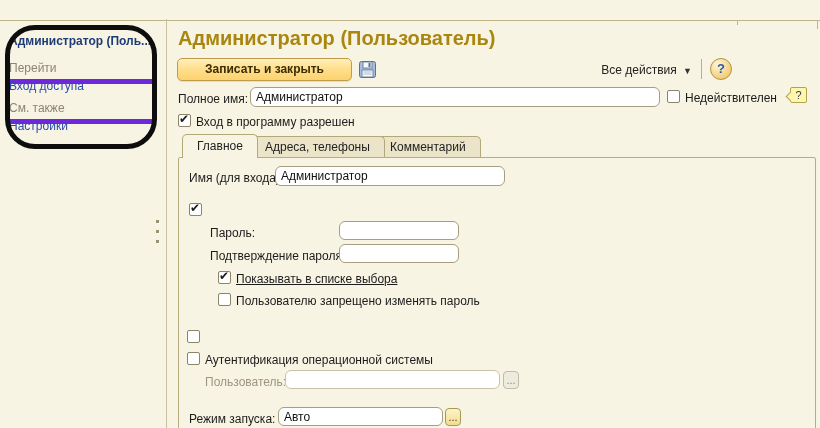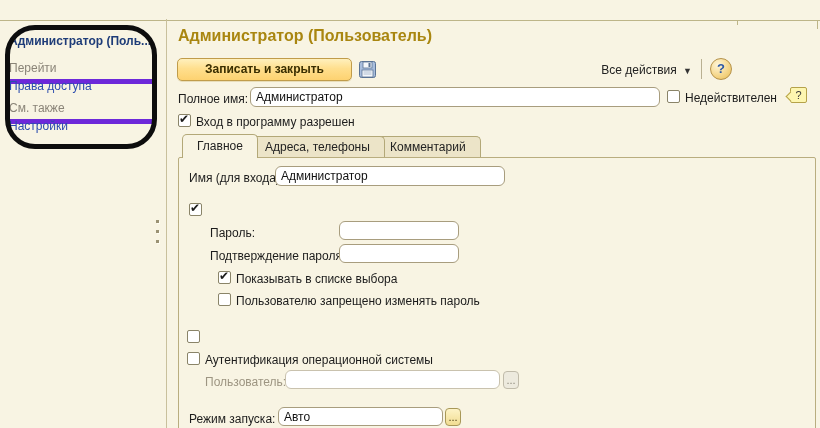--- a/index.html
+++ b/index.html
@@ -28,21 +28,21 @@
     position:absolute; left:9px; width:147px; color:#8a8478;
     padding-bottom:4px; border-bottom:5px solid #6d28d9; font-size:12px;
   }
   .sb-link { position:absolute; left:9px; color:#2b4cae; font-size:12px; cursor:pointer; }
   .v-divider { position:absolute; left:166px; top:0; width:1px; height:418px; background:#c9c09c; }
   .splitter { position:absolute; left:156px; top:201px; width:5px; height:28px; }
   .splitter i { display:block; width:3px; height:3px; margin:0 0 7px 0; background:#9a9173; box-shadow:1px 1px 0 #fffdf2; }
 
   
   .main { position:absolute; left:172px; top:0; width:648px; height:418px; }
-  .page-title { position:absolute; left:6px; top:8px; font-size:16px; font-weight:bold; color:#a98610; }
+  .page-title { position:absolute; left:6px; top:8px; font-size:20px; font-weight:bold; color:#a98610; }
 
   .btn-main {
     position:absolute; left:5px; top:39px; width:175px; height:23px;
     border:1px solid #c09c4a; border-radius:5px;
     background:linear-gradient(#fff0bd,#ffdf8e 45%,#fdd271);
     font-weight:bold; font-size:12px; color:#3a2e00; text-align:center; line-height:21px;
     cursor:pointer; box-shadow:0 1px 0 #e8ddb9;
   }
   .save-ico { position:absolute; left:186px; top:41px; width:19px; height:19px; cursor:pointer; }
 
@@ -104,21 +104,21 @@
 
 <div id="win">
   <div class="hairline-top"></div>
   <div class="tick" style="left:737px;top:1px;width:1px;height:5px;"></div>
   <div class="tick" style="left:817px;top:1px;width:1px;height:9px;"></div>
 
   <div class="sidebar">
     <div class="annotation-ellipse"></div>
     <div class="sb-title">Администратор (Поль...</div>
     <div class="sb-section" style="top:42px;">Перейти</div>
-    <div class="sb-link" style="top:60px;">Права доступа</div>
+    <div class="sb-link" style="top:60px;">Вход доступа</div>
     <div class="sb-section" style="top:82px;">См. также</div>
     <div class="sb-link" style="top:100px;">Настройки</div>
     <div class="splitter">
         <i></i>
         <i></i>
         <i></i>
       </div>
   </div>
   <div class="v-divider"></div>
 
@@ -162,21 +162,21 @@
 
       <span class="cb checked" style="left:10px;top:45px;"></span>
 
       <span class="lbl" style="left:31px;top:68px;">Пароль:</span>
       <input class="inp" style="left: 160px; top: 63px; width: 120px; height: 19px;" value="">
 
       <span class="lbl" style="left:31px;top:91px;">Подтверждение пароля:</span>
       <input class="inp" style="left: 160px; top: 86px; width: 120px; height: 19px;" value="">
 
       <span class="cb checked" style="left:39px;top:113px;"></span>
-      <span class="lbl" style="left:57px;top:114px;">Показывать в списке выбора</span>
+      <span class="lbl" style="left:57px;top:114px;text-decoration:underline;">Показывать в списке выбора</span>
 
       <span class="cb" style="left:39px;top:135px;"></span>
       <span class="lbl" style="left:57px;top:136px;">Пользователю запрещено изменять пароль</span>
 
       <span class="cb" style="left:8px;top:172px;"></span>
 
       <span class="cb" style="left:8px;top:194px;"></span>
       <span class="lbl" style="left:26px;top:195px;">Аутентификация операционной системы</span>
 
       <span class="lbl lbl-disabled" style="left:26px;top:217px;">Пользователь:</span>

